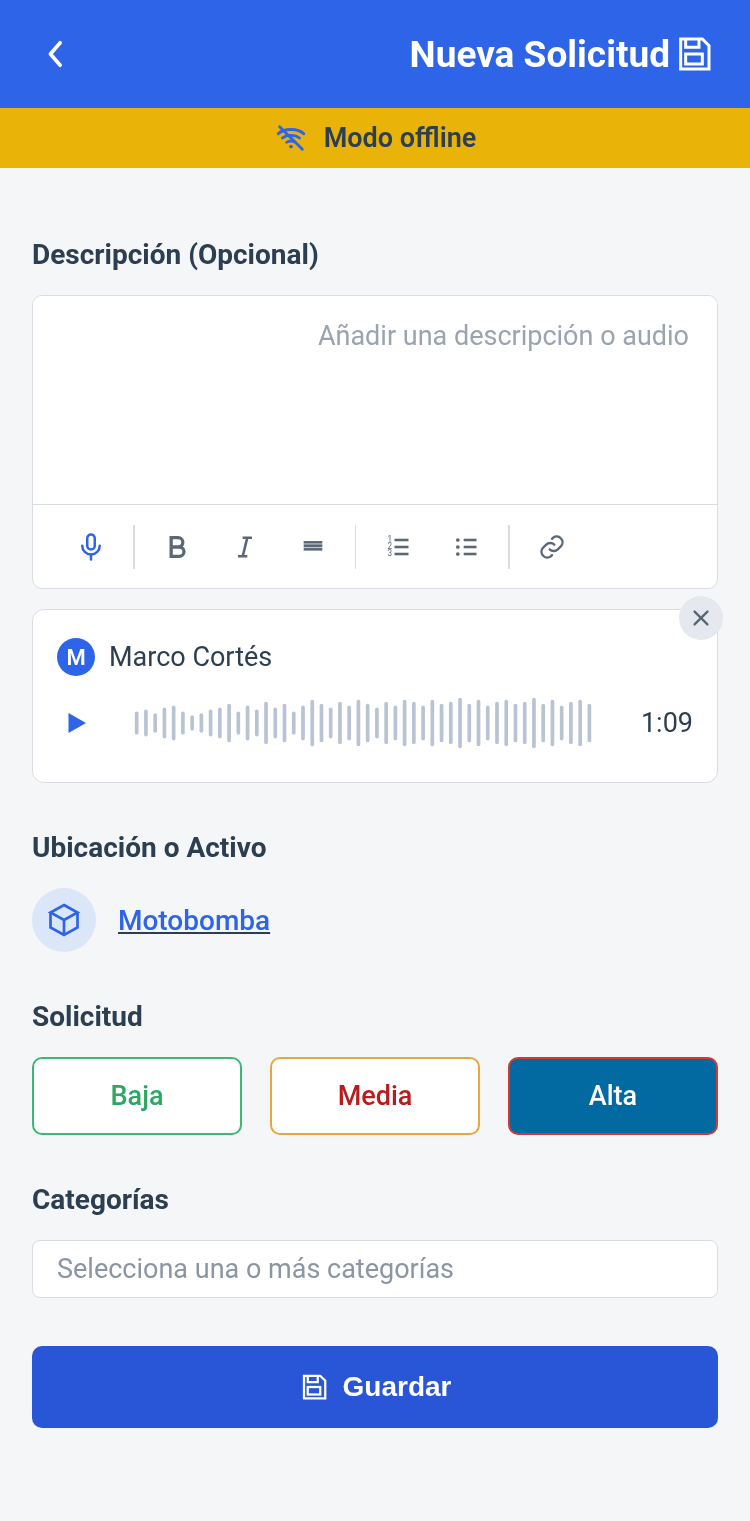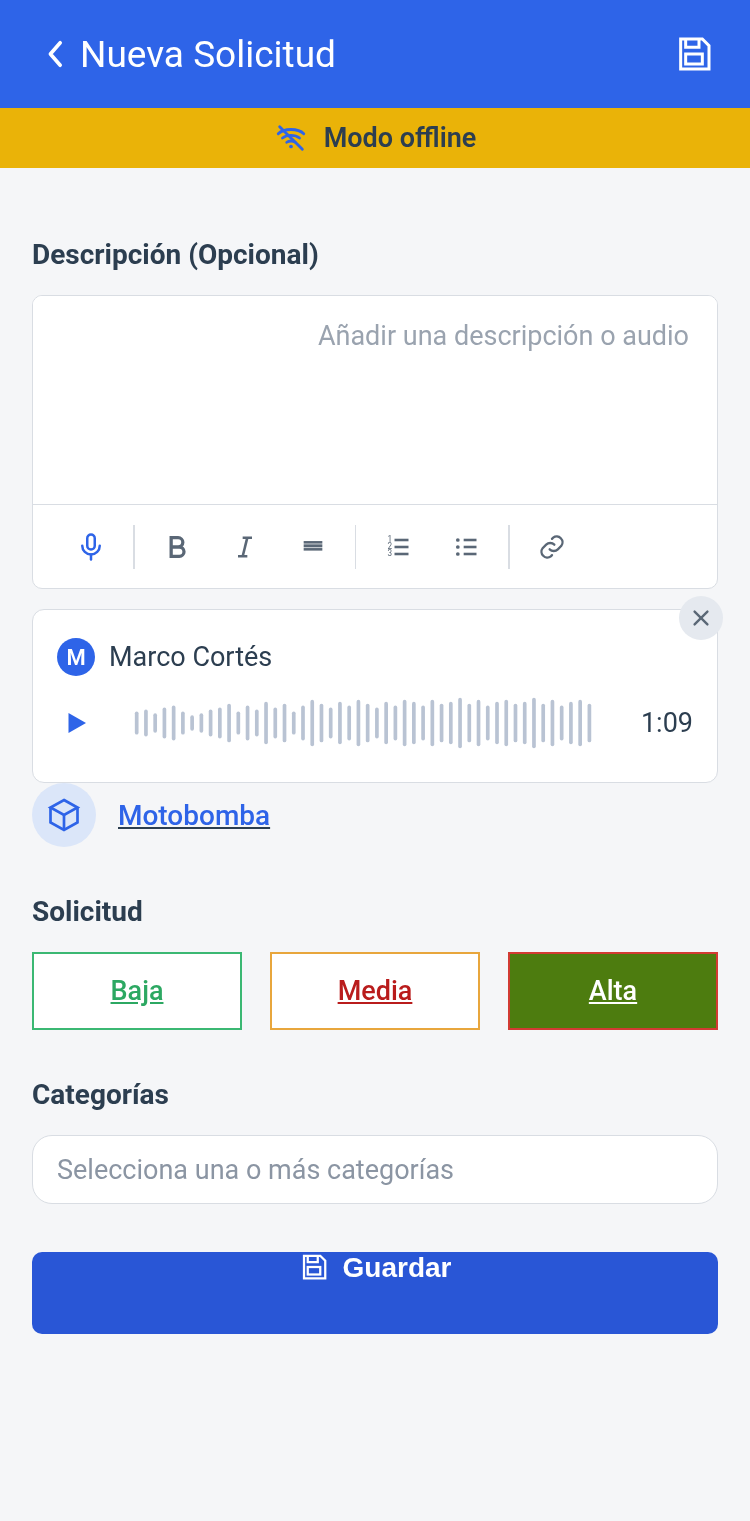--- a/index.html
+++ b/index.html
@@ -15,22 +15,22 @@
       background: #2e64e8;
       color: #fff;
       height: 108px;
       display: flex;
       align-items: center;
       justify-content: space-between;
       padding: 0 32px;
     }
     .header-title {
       font-size: 37px;
-      font-weight: 400;
-      text-align: left;
+      font-weight: 700;
+      text-align: right;
       flex: 1;
     }
     .back-btn, .save-header-btn {
       width: 48px;
       height: 48px;
       display: flex;
       align-items: center;
       justify-content: center;
       cursor: pointer;
     }
@@ -174,56 +174,55 @@
       color:#2e64e8;
     }
     .asset-name { font-size: 28px; color: #2e64e8; font-weight: 500; }
     .priority-row {
       display: flex;
       gap: 28px;
     }
     .pri-btn {
       flex: 1;
       height: 78px;
-      border-radius: 0;
+      border-radius: 10px;
       display: flex;
       align-items: center;
       justify-content: center;
       font-size: 27px;
       font-weight: 500;
       cursor: pointer;
       background: #fff;
-      text-decoration: underline;
     }
     .pri-baja { border: 2px solid #3bb873; color: #2ca862; }
     .pri-media { border: 2px solid #e8a63c; color: #b91c1c; }
-    .pri-alta { border: 2px solid #d23b33; background: #4d7c0f; color: #fff; }
+    .pri-alta { border: 2px solid #d23b33; background: #0369a1; color: #fff; }
     .cat-input {
       width: 100%;
-      height: 69px;
+      height: 58px;
       border: 1.5px solid #d9dde3;
-      border-radius: 20px;
+      border-radius: 8px;
       padding: 0 24px;
       font-size: 27px;
       background: #fff;
       color: #2c3e50;
       font-family: inherit;
     }
     .cat-input::placeholder { color: #8b95a3; }
     .save-btn {
       margin-top: 48px;
       width: 100%;
       height: 82px;
       background: #2956d6;
       color: #fff;
       border: none;
       border-radius: 10px;
       font-size: 28px;
       font-weight: 600;
-      display:flex; align-items:flex-start; justify-content:center; gap:14px;
+      display:flex; align-items:center; justify-content:center; gap:14px;
       cursor: pointer;
     }
   </style>
 </head>
 <body>
 
 <div class="header">
   <div class="back-btn">
     <svg width="18" height="28" viewBox="0 0 12 20" fill="none">
         <path d="M9 2 L2 10 L9 18" stroke="#fff" stroke-width="2.6" stroke-linecap="round" stroke-linejoin="round"></path>
@@ -381,20 +380,21 @@
             <line x1="464" y1="14" x2="464" y2="46"></line>
             <line x1="474" y1="10" x2="474" y2="50"></line>
             <line x1="484" y1="8" x2="484" y2="52"></line>
             <line x1="494" y1="12" x2="494" y2="48"></line>
         </g>
       </svg>
       <div class="duration">1:09</div>
     </div>
   </div>
 
+  <div class="section-label">Ubicación o Activo</div>
   <div class="asset-row">
     <div class="asset-icon-wrap">
       <svg width="36" height="36" viewBox="0 0 24 24" fill="none">
           <path d="M12 2 L21 7 L12 12 L3 7 Z" stroke="#2e64e8" stroke-width="1.8"></path>
           <path d="M3 7v10l9 5 9-5V7" stroke="#2e64e8" stroke-width="1.8"></path>
           <line x1="12" y1="12" x2="12" y2="22" stroke="#2e64e8" stroke-width="1.8"></line>
         </svg>
     </div>
     <div class="asset-name">Motobomba</div>
   </div>

